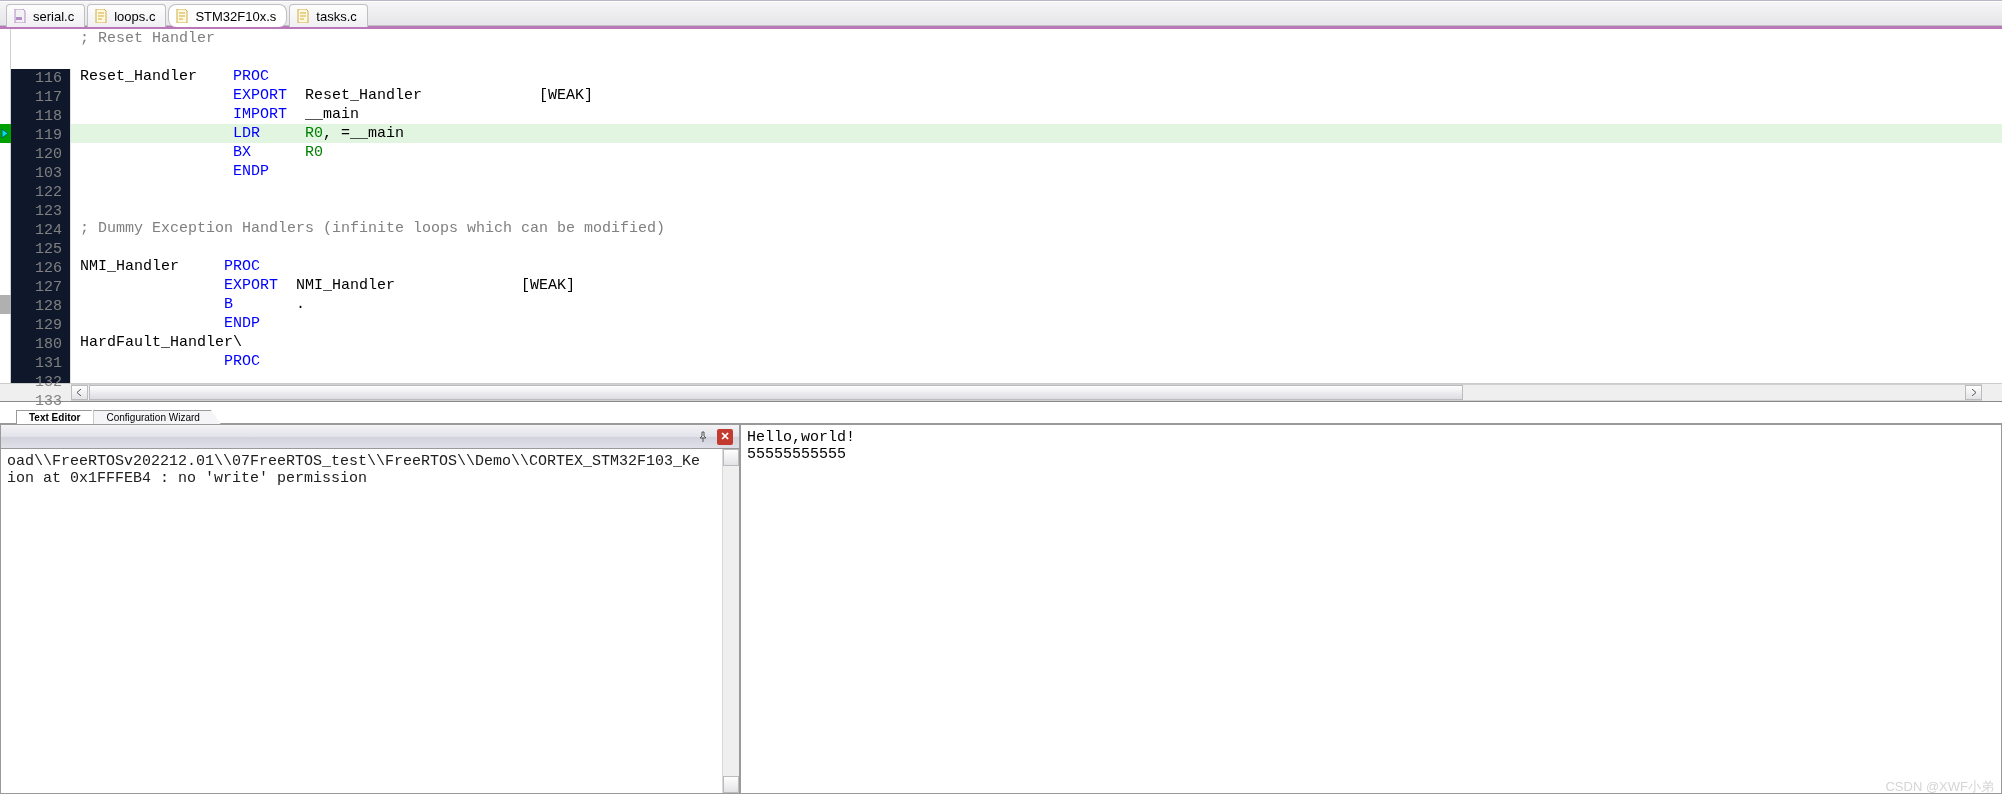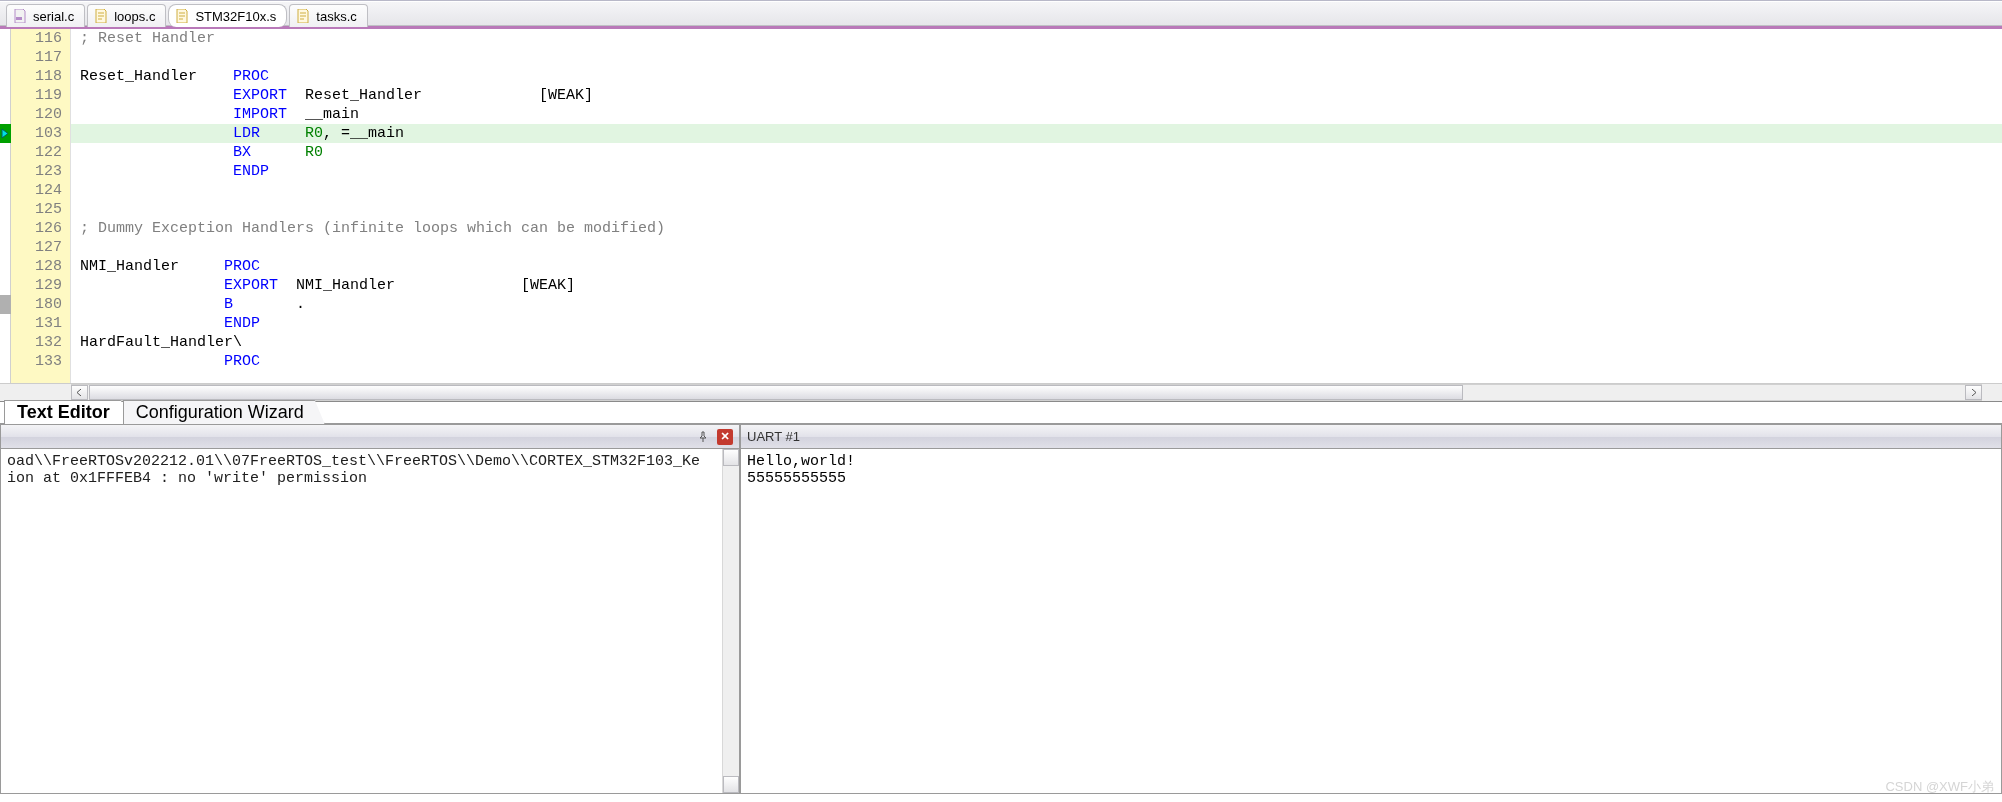--- a/index.html
+++ b/index.html
@@ -15,39 +15,39 @@
   .file-ico { width: 14px; height: 14px; }
   .file-ico svg { width: 14px; height: 14px; display: block;}
   
   
   .edwrap { border-top: 3px solid #B979B9; border-bottom: 1px solid #8a8a8a; background: #fff;}
   .editor { display: flex; height: 354px; background: #fff; }
   .marker-col { width: 11px; background: #fff; border-right: 1px solid #d0d0d0; position: relative;}
   .marker-col .exec { position: absolute; left: 0; width: 11px; height: 19px; background: #00a000;}
   .marker-col .exec svg { position: absolute; top: 3px; left: 1px;}
   .marker-col .bmark { position: absolute; left: 0; width: 11px; height: 19px; background: #b0b0b0;}
-  .gutter { width: 60px; background: #fef9c3; text-align: right; color: #808080; padding-right: 8px; border-right: 1px solid #e0e0e0;}
+  .gutter { width: 60px; background: #0f172a; text-align: right; color: #808080; padding-right: 8px; border-right: 1px solid #e0e0e0; margin-top: 40px;}
   .code { flex: 1; white-space: pre; overflow: hidden; position: relative;}
   .line { height: 19px; line-height: 19px; }
   .gline { height: 19px; line-height: 19px; }
   .line.hl { background: #e1f5e1; }
   .kw  { color: #0000ff; }
   .reg { color: #008000; }
   .cmt { color: #808080; }
   
   .hscroll-wrap { height: 18px; background: #efefef; border-top: 1px solid #ccc; display: flex;}
   .hscroll-gap { width: 71px; }
   .hscroll-track { flex: 1; position: relative; margin-right: 20px; background: #efefef; border: 1px solid #d0d0d0;}
   .hscroll-btn { position: absolute; top: 0; bottom: 0; width: 17px; background: linear-gradient(#fefefe,#e3e3e6); border: 1px solid #bababf; display: flex; align-items: center; justify-content: center;}
   .hscroll-btn.l { left: -1px;}
   .hscroll-btn.r { right: -1px;}
   .hscroll-thumb { position: absolute; top: 0; bottom: 0; left: 17px; width: 72%; background: linear-gradient(#fefefe,#dcdce2); border: 1px solid #bababf;}
   
   
-  .btabs-row { height: 22px; background: #fff; font-family: Tahoma, Arial, sans-serif; font-size: 18px; display: flex; align-items: end; border-bottom: 1px solid #9a9a9a; padding-left: 4px;}
+  .btabs-row { height: 22px; background: #fff; font-family: Tahoma, Arial, sans-serif; font-size: 10px; display: flex; align-items: end; border-bottom: 1px solid #9a9a9a; padding-left: 16px;}
   .btab { padding: 1px 12px; background: #f5f5f7; border: 1px solid #9a9a9a; border-top-color: #9a9a9a; border-bottom: none; position: relative; bottom: -1px; clip-path: polygon(0 0, calc(100% - 10px) 0, 100% 100%, 0 100%); padding-right: 20px;}
   .btab.active { font-weight: bold; background: #fff; border-left-color: #9a9a9a;}
   .btab:first-child { margin-left: 0;}
   .btab + .btab { margin-left: -8px;}
   
   
   .panels { display: flex; height: 370px; }
   .panel { border: 1px solid #9a9a9a; display: flex; flex-direction: column; background: #fff;}
   .panel.left { flex: 0 0 740px; min-width: 0;}
   .panel.right { flex: 1;}
@@ -176,21 +176,18 @@
     </div>
     <div class="panel-body"><span>oad\\FreeRTOSv202212.01\\07FreeRTOS_test\\FreeRTOS\\Demo\\CORTEX_STM32F103_Ke</span>
 <span>ion at 0x1FFFEB4 : no 'write' permission</span>
       <div class="vscroll">
         <div class="vscroll-btn t"></div>
         <div class="vscroll-btn b"></div>
       </div>
     </div>
   </div>
   <div class="panel right">
-    <div class="panel-title">
-      <span>UART #1</span>
-    </div>
     <div class="panel-body"><span>Hello,world!</span>
 <span>55555555555</span></div>
   </div>
 </div>
 
 <div class="watermark">CSDN @XWF小弟</div>
 
 </body></html>

